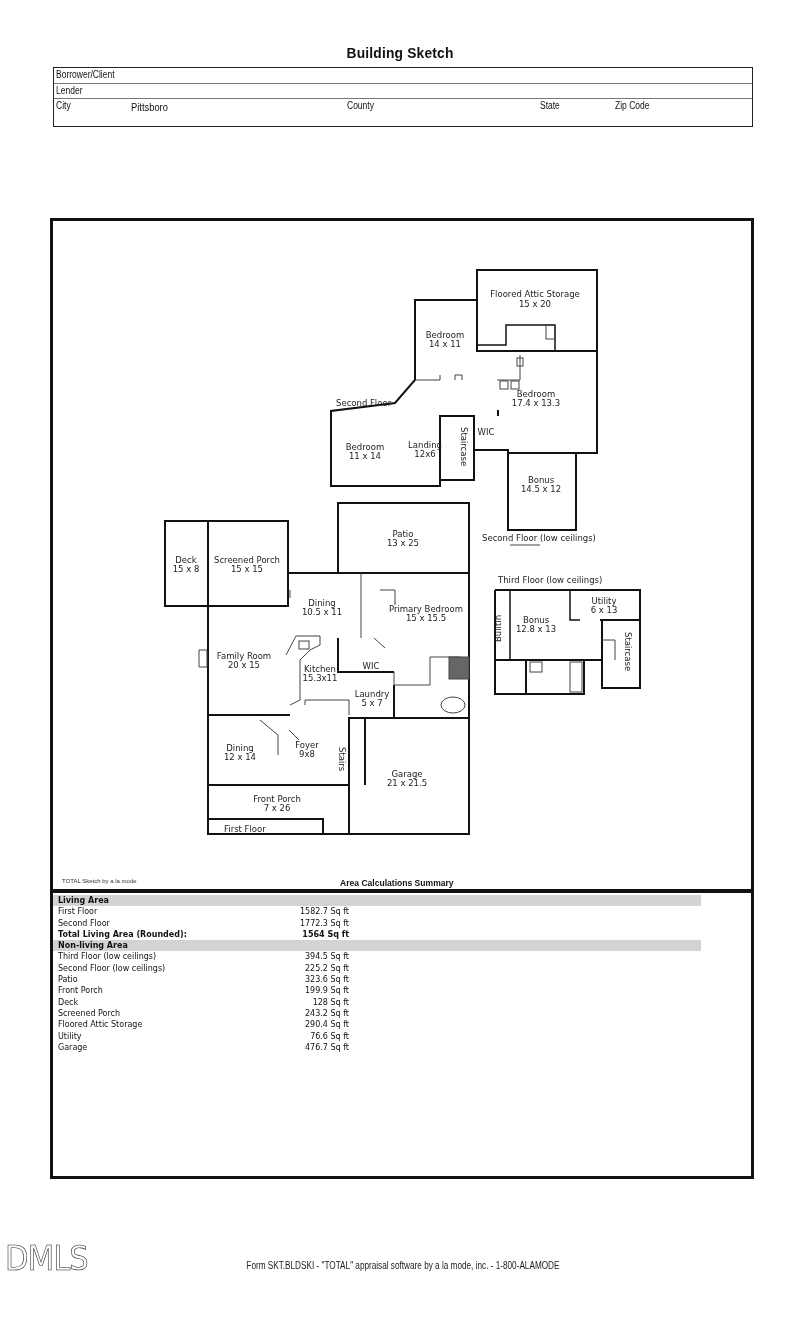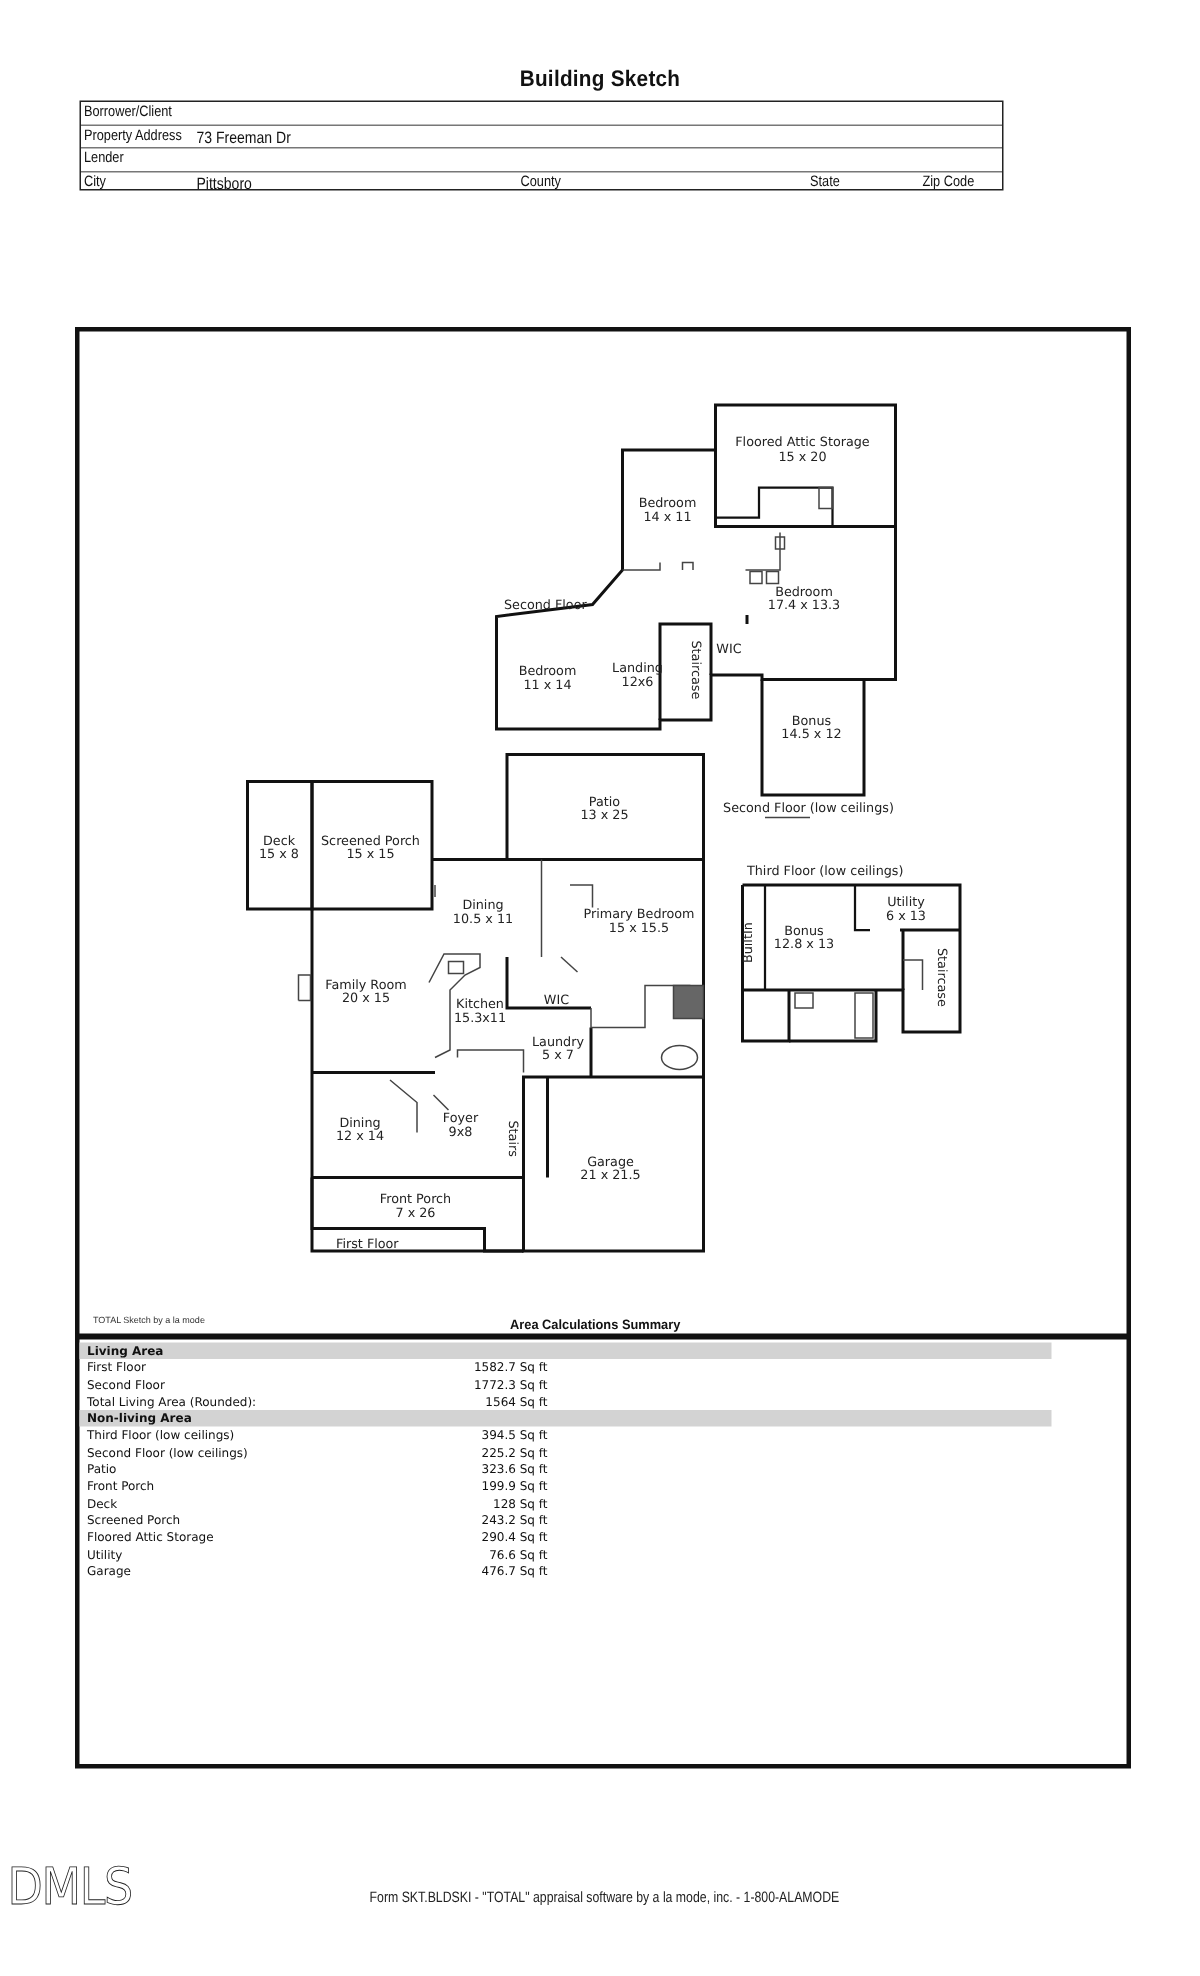--- a/index.html
+++ b/index.html
@@ -1,52 +1,48 @@
 <!DOCTYPE html>
 <html><head>
 <meta charset="utf-8">
 <style>
   html, body { margin:0; padding:0; background:#ffffff; }
   body { width:800px; height:1317px; position:relative; overflow:hidden; font-family:"Liberation Sans", sans-serif; color:#111; }
   .title { position:absolute; left:0; top:44px; width:800px; text-align:center; font-family:"Liberation Sans", sans-serif; font-weight:bold; font-size:15px; letter-spacing:0.2px; transform:scaleX(0.92); }
-  .hdr-table { position:absolute; left:53px; top:67px; width:616px; height:60px; border:1px solid #222; border-bottom:1.5px solid #222; box-sizing:border-box; }
+  .hdr-table { position:absolute; left:53px; top:67px; width:700px; height:60px; border:1px solid #222; border-bottom:1.5px solid #222; box-sizing:border-box; }
   .hdr-row { position:relative; height:14.5px; border-bottom:1px solid #777; font-size:10px; line-height:14px; }
   .hdr-row:last-child { border-bottom:none; }
   .hdr-row span { position:absolute; top:0; white-space:nowrap; transform-origin:left; transform:scaleX(0.85); }
   .hdr-val { font-size:11px; top:1px !important; }
   .sketch-frame { position:absolute; left:50px; top:218px; width:704px; height:961px; border:3px solid #111; box-sizing:border-box; }
   .divider { position:absolute; left:50px; top:889px; width:704px; height:4px; background:#111; }
   .credit { position:absolute; left:62px; top:878px; font-size:6px; color:#333; }
   .summary-title { position:absolute; left:340px; top:878px; font-size:9px; font-weight:bold; transform:scaleX(0.95); transform-origin:left; }
   .sum-table { position:absolute; left:53px; top:895px; width:648px; font-family:"DejaVu Sans", sans-serif; font-size:8px; }
   .sum-row { position:relative; height:11.3px; line-height:11.3px; }
   .sum-row.section { background:#d3d3d3; font-weight:bold; }
-  .sum-row.bold { font-weight:normal; }
+  .sum-row.bold { font-weight:bold; }
   .sum-label { position:absolute; left:5px; }
-  .sum-value { position:absolute; right:336px; text-align:center; }
+  .sum-value { position:absolute; right:352px; text-align:center; }
   .footer { position:absolute; left:0; top:1260px; width:800px; text-align:center; font-size:10px; color:#222; }
   .footer span { display:inline-block; transform:scaleX(0.82); margin-left:5px; }
   .logo { position:absolute; left:5px; top:1238px; font-family:"DejaVu Sans", sans-serif; font-weight:100; font-size:34px; letter-spacing:-1px; color:#222; transform:scaleX(0.9); transform-origin:left; -webkit-text-stroke:0; }
   .logo span { font-weight:normal; color:transparent; -webkit-text-stroke:0.6px #222; }
   svg.plan { position:absolute; left:0; top:0; }
   svg.plan text { font-family:"DejaVu Sans", sans-serif; font-size:8.5px; fill:#222; }
 </style>
 </head>
 <body>
 
 <div class="title">Building Sketch</div>
 
 <div class="hdr-table">
   <div class="hdr-row">
     <span style="left:2px">Borrower/Client</span>
     <span class="hdr-val" style="left:77px"></span>
-  </div>
-  <div class="hdr-row">
-    <span style="left:2px">Property Address</span>
-    <span class="hdr-val" style="left:77px">73 Freeman Dr</span>
   </div>
   <div class="hdr-row">
     <span style="left:2px">Lender</span>
   </div>
   <div class="hdr-row">
     <span style="left:2px">City</span>
     <span class="hdr-val" style="left:77px">Pittsboro</span>
     <span style="left:293px">County</span>
     <span style="left:486px">State</span>
     <span style="left:561px">Zip Code</span>

